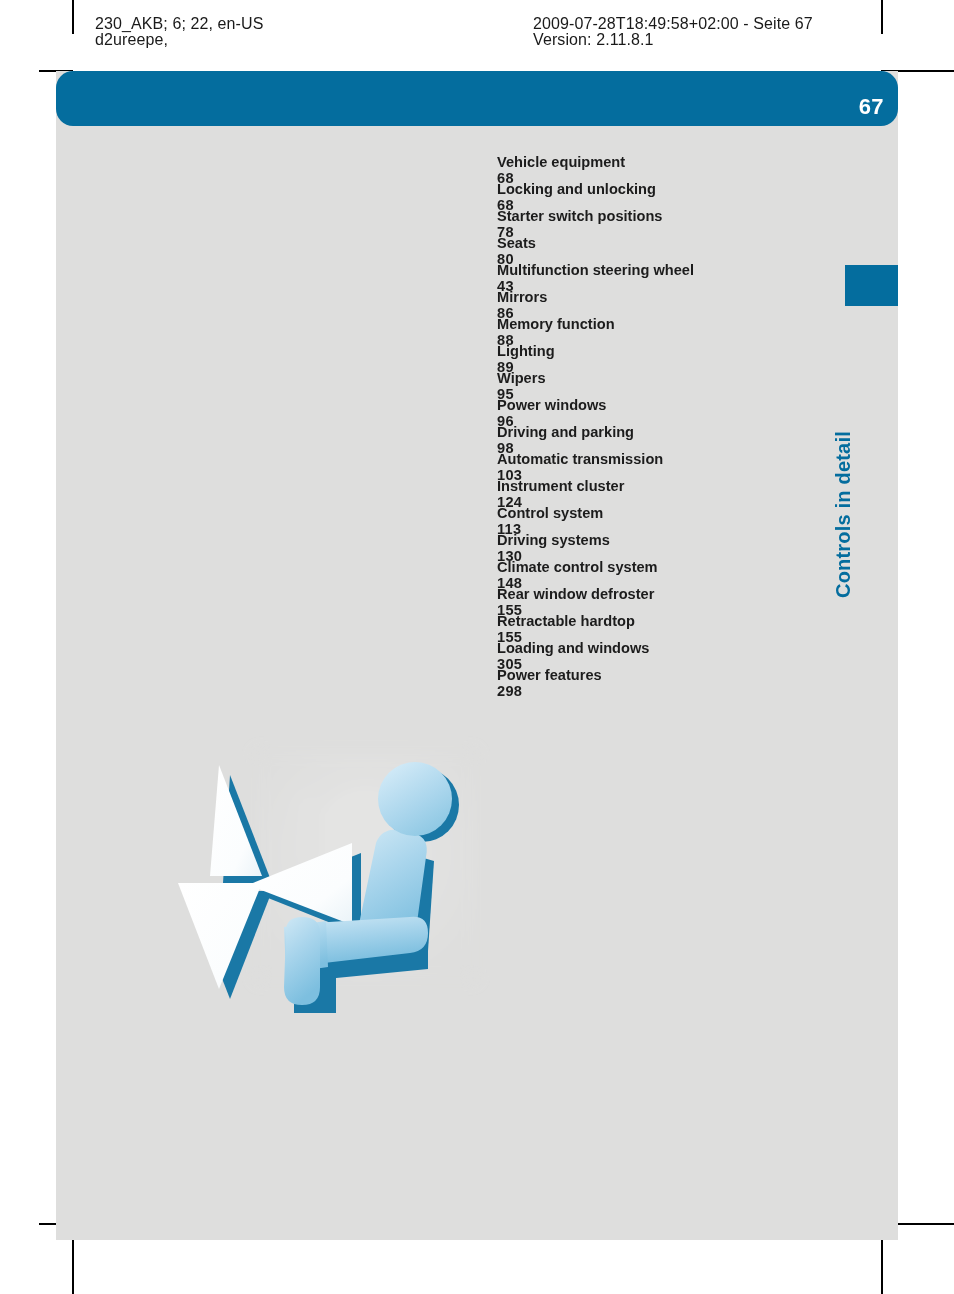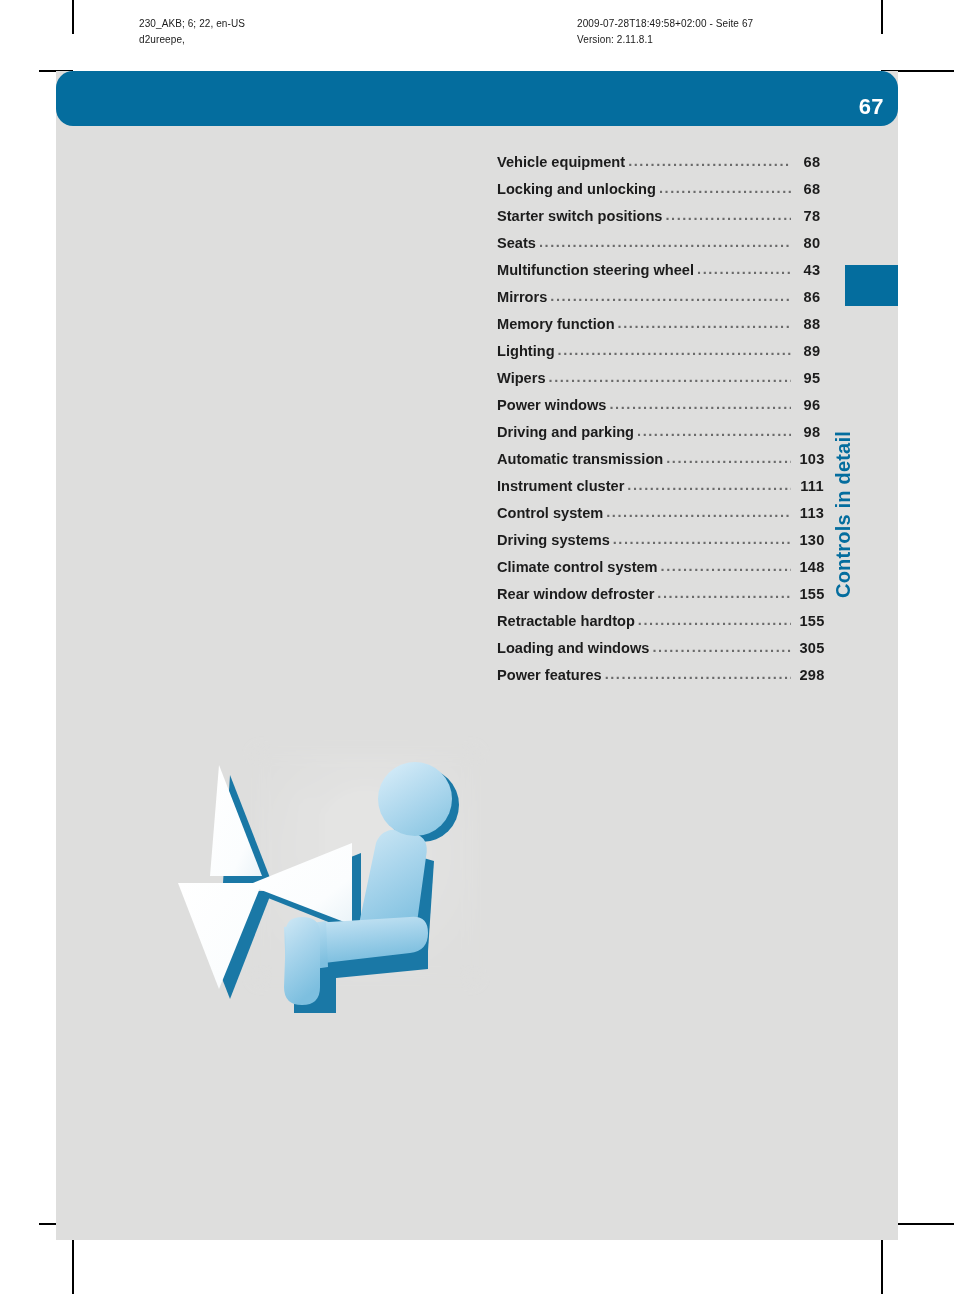--- a/index.html
+++ b/index.html
@@ -13,26 +13,25 @@
     position: relative;
     overflow: hidden;
     font-family: "Liberation Sans", sans-serif;
     -webkit-font-smoothing: antialiased;
   }
 
   
   .print-header {
     position: absolute;
     top: 16px;
-    font-size: 10px;
+    font-size: 16px;
     line-height: 16px;
     color: #1a1a1a;
     letter-spacing: 0.1px;
     white-space: pre-line;
-    margin-left: 44px;
   }
   #print-header-left  { left: 95px; }
   #print-header-right { left: 533px; }
 
   
   .crop {
     position: absolute;
     background: #000000;
   }
   .crop-h { height: 1.6px; }
@@ -109,37 +108,38 @@
     top: 83px;
     width: 334px;
   }
   .toc-row {
     display: flex;
     align-items: baseline;
     height: 27px;
     font-size: 14.6px;
     font-weight: bold;
     color: #1c1c1c;
+    flex-direction: column;
   }
   .toc-label { white-space: nowrap; padding-right: 3px; }
   .toc-dots {
     flex: 1 1 auto;
     overflow: hidden;
     white-space: nowrap;
     color: #6a6a6a;
     font-weight: bold;
     font-size: 14.6px;
     letter-spacing: 1.55px;
     margin: 0 2px 0 0;
     position: relative;
     top: -1px;
   }
   .toc-page {
     width: 38px;
-    text-align: center;
+    text-align: left;
     flex: 0 0 auto;
     letter-spacing: 0.3px;
   }
 
   
   #pictogram {
     position: absolute;
     left: 120px;
     top: 660px;
     width: 320px;
@@ -230,21 +230,21 @@
         <span class="toc-page">98</span>
       </div>
       <div class="toc-row">
         <span class="toc-label">Automatic transmission</span>
         <span class="toc-dots">...........................................................................</span>
         <span class="toc-page">103</span>
       </div>
       <div class="toc-row">
         <span class="toc-label">Instrument cluster</span>
         <span class="toc-dots">...........................................................................</span>
-        <span class="toc-page">111</span>
+        <span class="toc-page">124</span>
       </div>
       <div class="toc-row">
         <span class="toc-label">Control system</span>
         <span class="toc-dots">...........................................................................</span>
         <span class="toc-page">113</span>
       </div>
       <div class="toc-row">
         <span class="toc-label">Driving systems</span>
         <span class="toc-dots">...........................................................................</span>
         <span class="toc-page">130</span>

